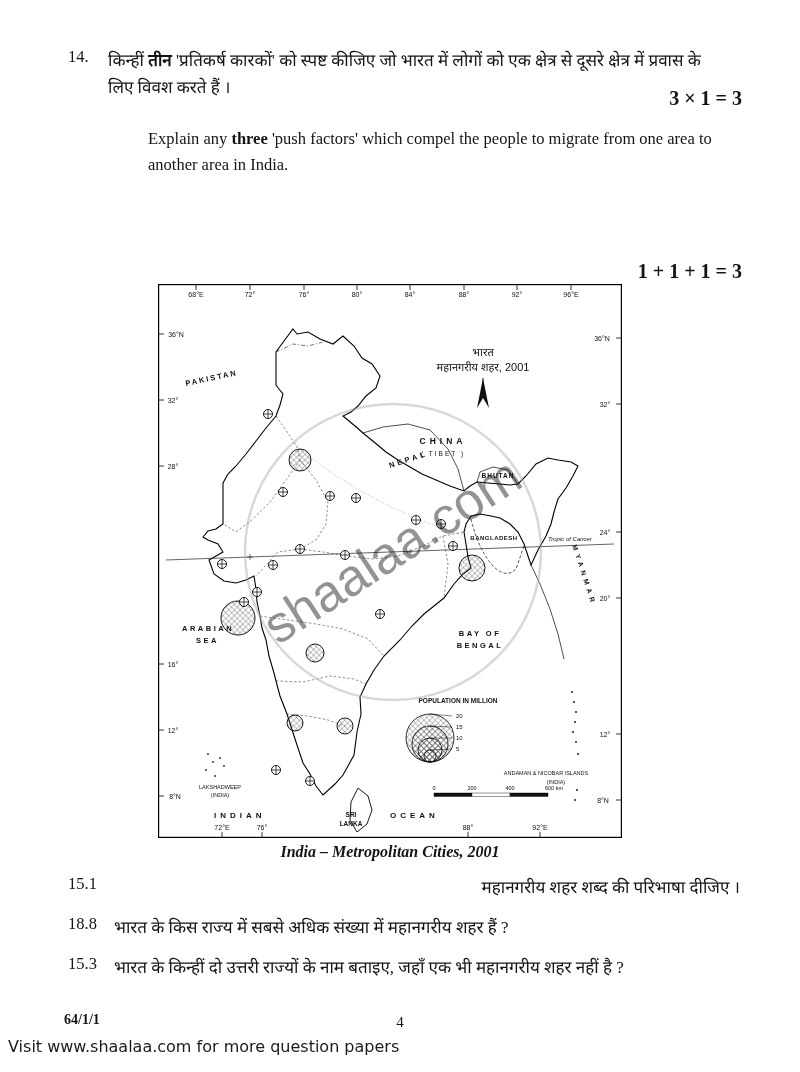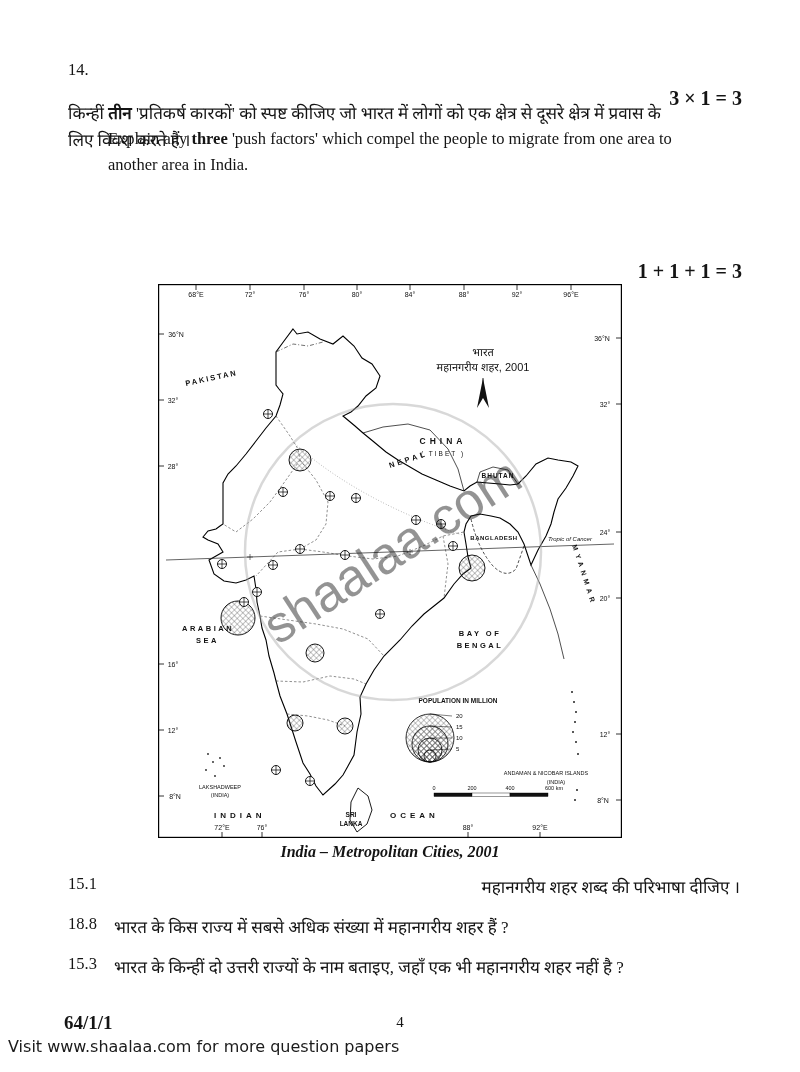--- a/index.html
+++ b/index.html
@@ -3,37 +3,37 @@
 <meta charset="utf-8">
 <style>
   html,body{margin:0;padding:0;background:#e9e9e9;}
   .page{position:relative;width:800px;height:1072px;background:#ffffff;margin:0 auto;
         font-family:"Liberation Serif","DejaVu Serif",serif;color:#141414;overflow:hidden;}
   .qrow{position:absolute;display:flex;}
   .qnum{width:40px;flex:0 0 40px;font-size:16.5px;}
   .qnum-wide{width:46px;flex:0 0 46px;font-size:16.5px;}
   .qbody{font-size:17px;line-height:27px;}
   .marks{position:absolute;font-weight:bold;font-size:20px;white-space:nowrap;}
-  .eng{position:absolute;font-size:16.5px;line-height:26px;}
+  .eng{position:absolute;font-size:16.5px;line-height:26px;margin-left:40px;}
   .map-wrap{position:absolute;left:158px;top:284px;width:464px;height:554px;}
   .map-caption{position:absolute;left:158px;top:843px;width:464px;text-align:center;
                font-weight:bold;font-style:italic;font-size:16px;}
-  .footer-code{position:absolute;left:64px;top:1012px;font-weight:bold;font-size:19px;}
+  .footer-code{position:absolute;left:64px;top:1012px;font-weight:bold;font-size:14px;}
   .footer-page{position:absolute;left:0;right:0;top:1014px;text-align:center;font-size:15px;}
   .bottom-bar{position:absolute;left:8px;top:1037px;font-size:16px;color:#1b1b1b;
               font-family:"DejaVu Sans","Liberation Sans",sans-serif;}
   svg text{font-family:"Liberation Sans","DejaVu Sans",sans-serif;fill:#111;}
   b{font-weight:bold;}
 </style>
 </head>
 <body>
 
 <div class="page">
 
-  <div class="qrow" style="left:68px;top:60px;width:672px;flex-direction:column;">
+  <div class="qrow" style="left:68px;top:47px;width:672px;">
     <div class="qnum">14.</div>
     <div class="qbody" style="width:600px;"><span>किन्हीं </span><b>तीन</b><span> 'प्रतिकर्ष कारकों' को स्पष्ट कीजिए जो भारत में लोगों को एक क्षेत्र से दूसरे क्षेत्र में प्रवास के लिए विवश करते हैं ।</span></div>
   </div>
   <div class="marks" style="right:58px;top:87px;">3 × 1 = 3</div>
 
   <div class="eng" style="left:108px;top:126px;width:608px;"><span>Explain any </span><b>three</b><span> 'push factors' which compel the people to migrate from one area to another area in India.</span></div>
 
   <div class="marks" style="right:58px;top:260px;">1 + 1 + 1 = 3</div>
 
   <div class="map-wrap">

